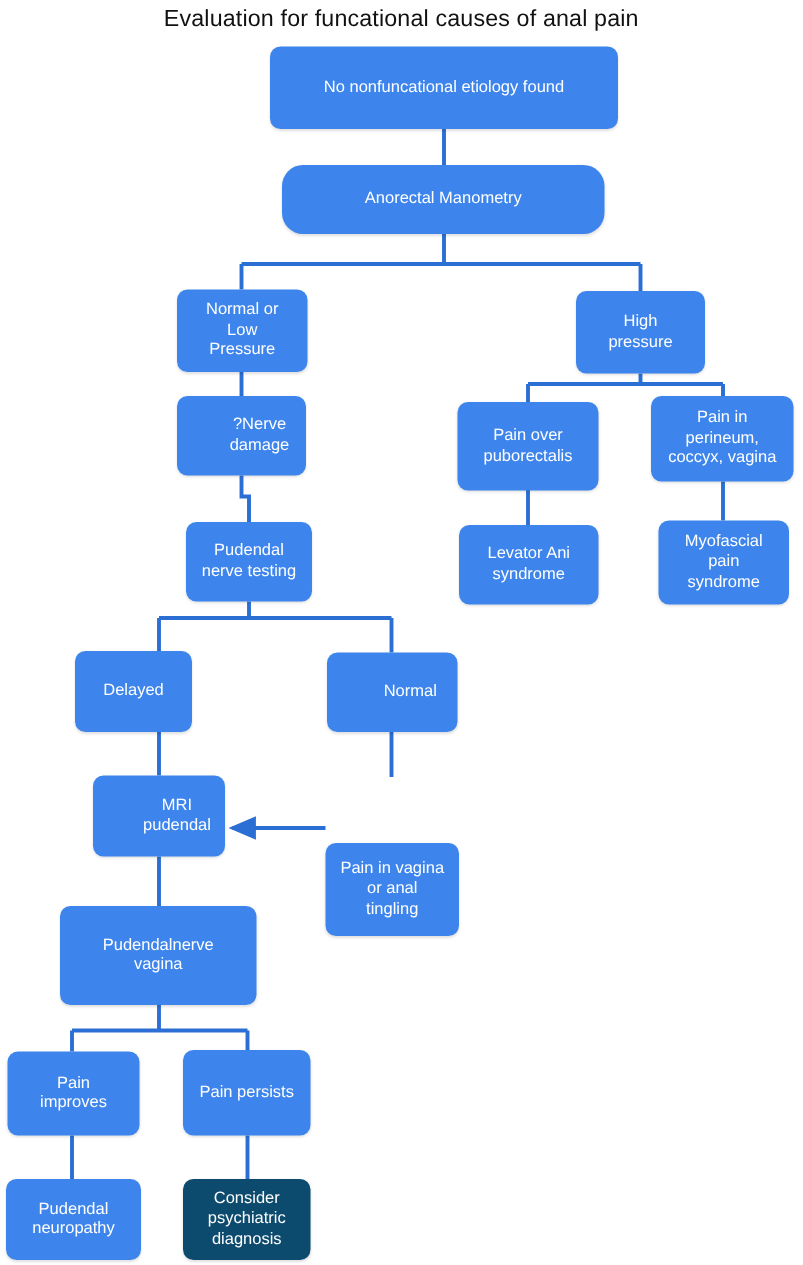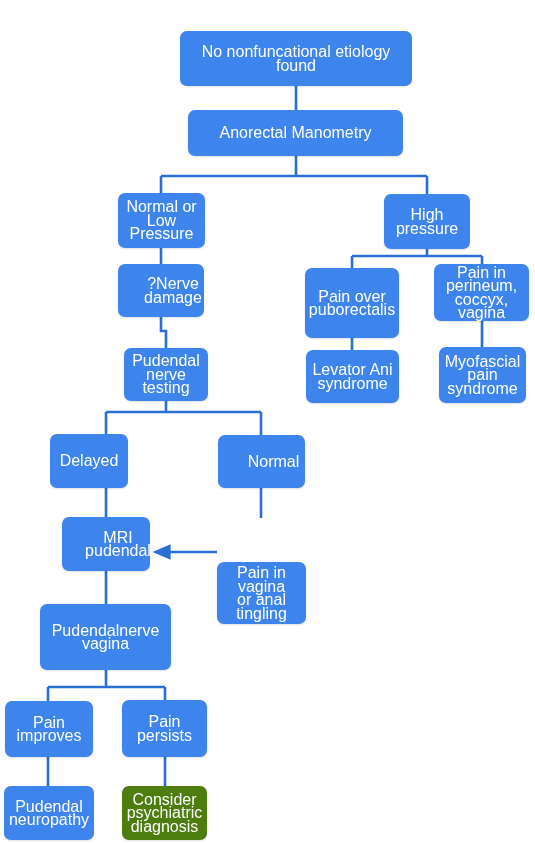--- a/index.html
+++ b/index.html
@@ -32,41 +32,42 @@
   .node {
     position: absolute;
     box-sizing: border-box;
     background: #3d85ec;
     border-radius: 7px;
     color: #ffffff;
     display: flex;
     align-items: center;
     justify-content: center;
     text-align: center;
-    font-size: 16px;
+    font-size: 11px;
     line-height: 13.5px;
     padding: 2px 4px;
     box-shadow: 0 1px 2px rgba(0,0,0,0.13);
     white-space: pre-line;
     user-select: none;
   }
   #edges {
     position: absolute;
     left: 0;
     top: 0;
     width: 535px;
     height: 843px;
     pointer-events: none;
   }
 </style>
 </head>
 <body>
 
 <div id="canvas">
 
+  <div id="title">Evaluation for funcational causes of anal pain</div>
 
   <svg id="edges" viewBox="0 0 535 843" width="535" height="843" xmlns="http://www.w3.org/2000/svg">
     <defs>
       <marker id="arrowhead" markerWidth="7" markerHeight="7" refX="6" refY="3.2" orient="auto" markerUnits="strokeWidth">
         <path d="M0,0.2 L7,3.2 L0,6.2 z" fill="#2b6fd4"></path>
       </marker>
     </defs>
     <g stroke="#2b6fd4" stroke-width="2.6" fill="none" stroke-linecap="butt">
 
       <path d="M296,86 L296,110"></path>
@@ -108,29 +109,29 @@
       <path d="M165,687 L165,700"></path>
 
       <path d="M48,757 L48,786"></path>
 
       <path d="M165,757 L165,786"></path>
     </g>
   </svg>
 
   <div id="nodes">
       <div class="node" style="left: 180px; top: 31px; width: 232px; height: 55px; background: rgb(61, 133, 236); color: rgb(255, 255, 255);">No nonfuncational etiology found</div>
-      <div class="node" style="left: 188px; top: 110px; width: 215px; height: 46px; background: rgb(61, 133, 236); color: rgb(255, 255, 255);">Anorectal Manometry</div>
+      <div class="node" style="left: 188px; top: 110px; width: 215px; height: 46px; background: rgb(61, 133, 236); color: rgb(255, 255, 255); border-radius: 14px;">Anorectal Manometry</div>
       <div class="node" style="left: 118px; top: 193px; width: 87px; height: 55px; background: rgb(61, 133, 236); color: rgb(255, 255, 255);">Normal or
 Low
 Pressure</div>
       <div class="node" style="left: 384px; top: 194px; width: 86px; height: 55px; background: rgb(61, 133, 236); color: rgb(255, 255, 255); text-align: center;">High
 pressure</div>
       <div class="node" style="left: 118px; top: 264px; width: 86px; height: 53px; background: rgb(61, 133, 236); color: rgb(255, 255, 255); padding-left: 28px;">?Nerve
 damage</div>
-      <div class="node" style="left: 305px; top: 268px; width: 94px; height: 70px; background: rgb(61, 133, 236); color: rgb(255, 255, 255);">Pain over
+      <div class="node" style="left: 305px; top: 268px; width: 94px; height: 59px; background: rgb(61, 133, 236); color: rgb(255, 255, 255);">Pain over
 puborectalis</div>
       <div class="node" style="left: 434px; top: 264px; width: 95px; height: 57px; background: rgb(61, 133, 236); color: rgb(255, 255, 255);">Pain in
 perineum,
 coccyx, vagina</div>
       <div class="node" style="left: 124px; top: 348px; width: 84px; height: 53px; background: rgb(61, 133, 236); color: rgb(255, 255, 255);">Pudendal
 nerve testing</div>
       <div class="node" style="left: 306px; top: 350px; width: 93px; height: 53px; background: rgb(61, 133, 236); color: rgb(255, 255, 255);">Levator Ani
 syndrome</div>
       <div class="node" style="left: 439px; top: 347px; width: 87px; height: 56px; background: rgb(61, 133, 236); color: rgb(255, 255, 255);">Myofascial
 pain
@@ -142,18 +143,18 @@
       <div class="node" style="left: 217px; top: 518px; width: 89px; height: 62px; background: rgb(61, 133, 236); color: rgb(255, 255, 255); margin-top: 44px;">Pain in vagina
 or anal
 tingling</div>
       <div class="node" style="left: 40px; top: 604px; width: 131px; height: 66px; background: rgb(61, 133, 236); color: rgb(255, 255, 255);">Pudendalnerve
 vagina</div>
       <div class="node" style="left: 5px; top: 701px; width: 88px; height: 56px; background: rgb(61, 133, 236); color: rgb(255, 255, 255);">Pain
 improves</div>
       <div class="node" style="left: 122px; top: 700px; width: 85px; height: 57px; background: rgb(61, 133, 236); color: rgb(255, 255, 255);">Pain persists</div>
       <div class="node" style="left: 4px; top: 786px; width: 90px; height: 54px; background: rgb(61, 133, 236); color: rgb(255, 255, 255);">Pudendal
 neuropathy</div>
-      <div class="node" style="left: 122px; top: 786px; width: 85px; height: 54px; background: #4d7c0f; color: rgb(255, 255, 255);">Consider
+      <div class="node" style="left: 122px; top: 786px; width: 85px; height: 54px; background: #0c4a6e; color: rgb(255, 255, 255);">Consider
 psychiatric
 diagnosis</div>
     </div>
 
 </div>
 
 </body></html>

